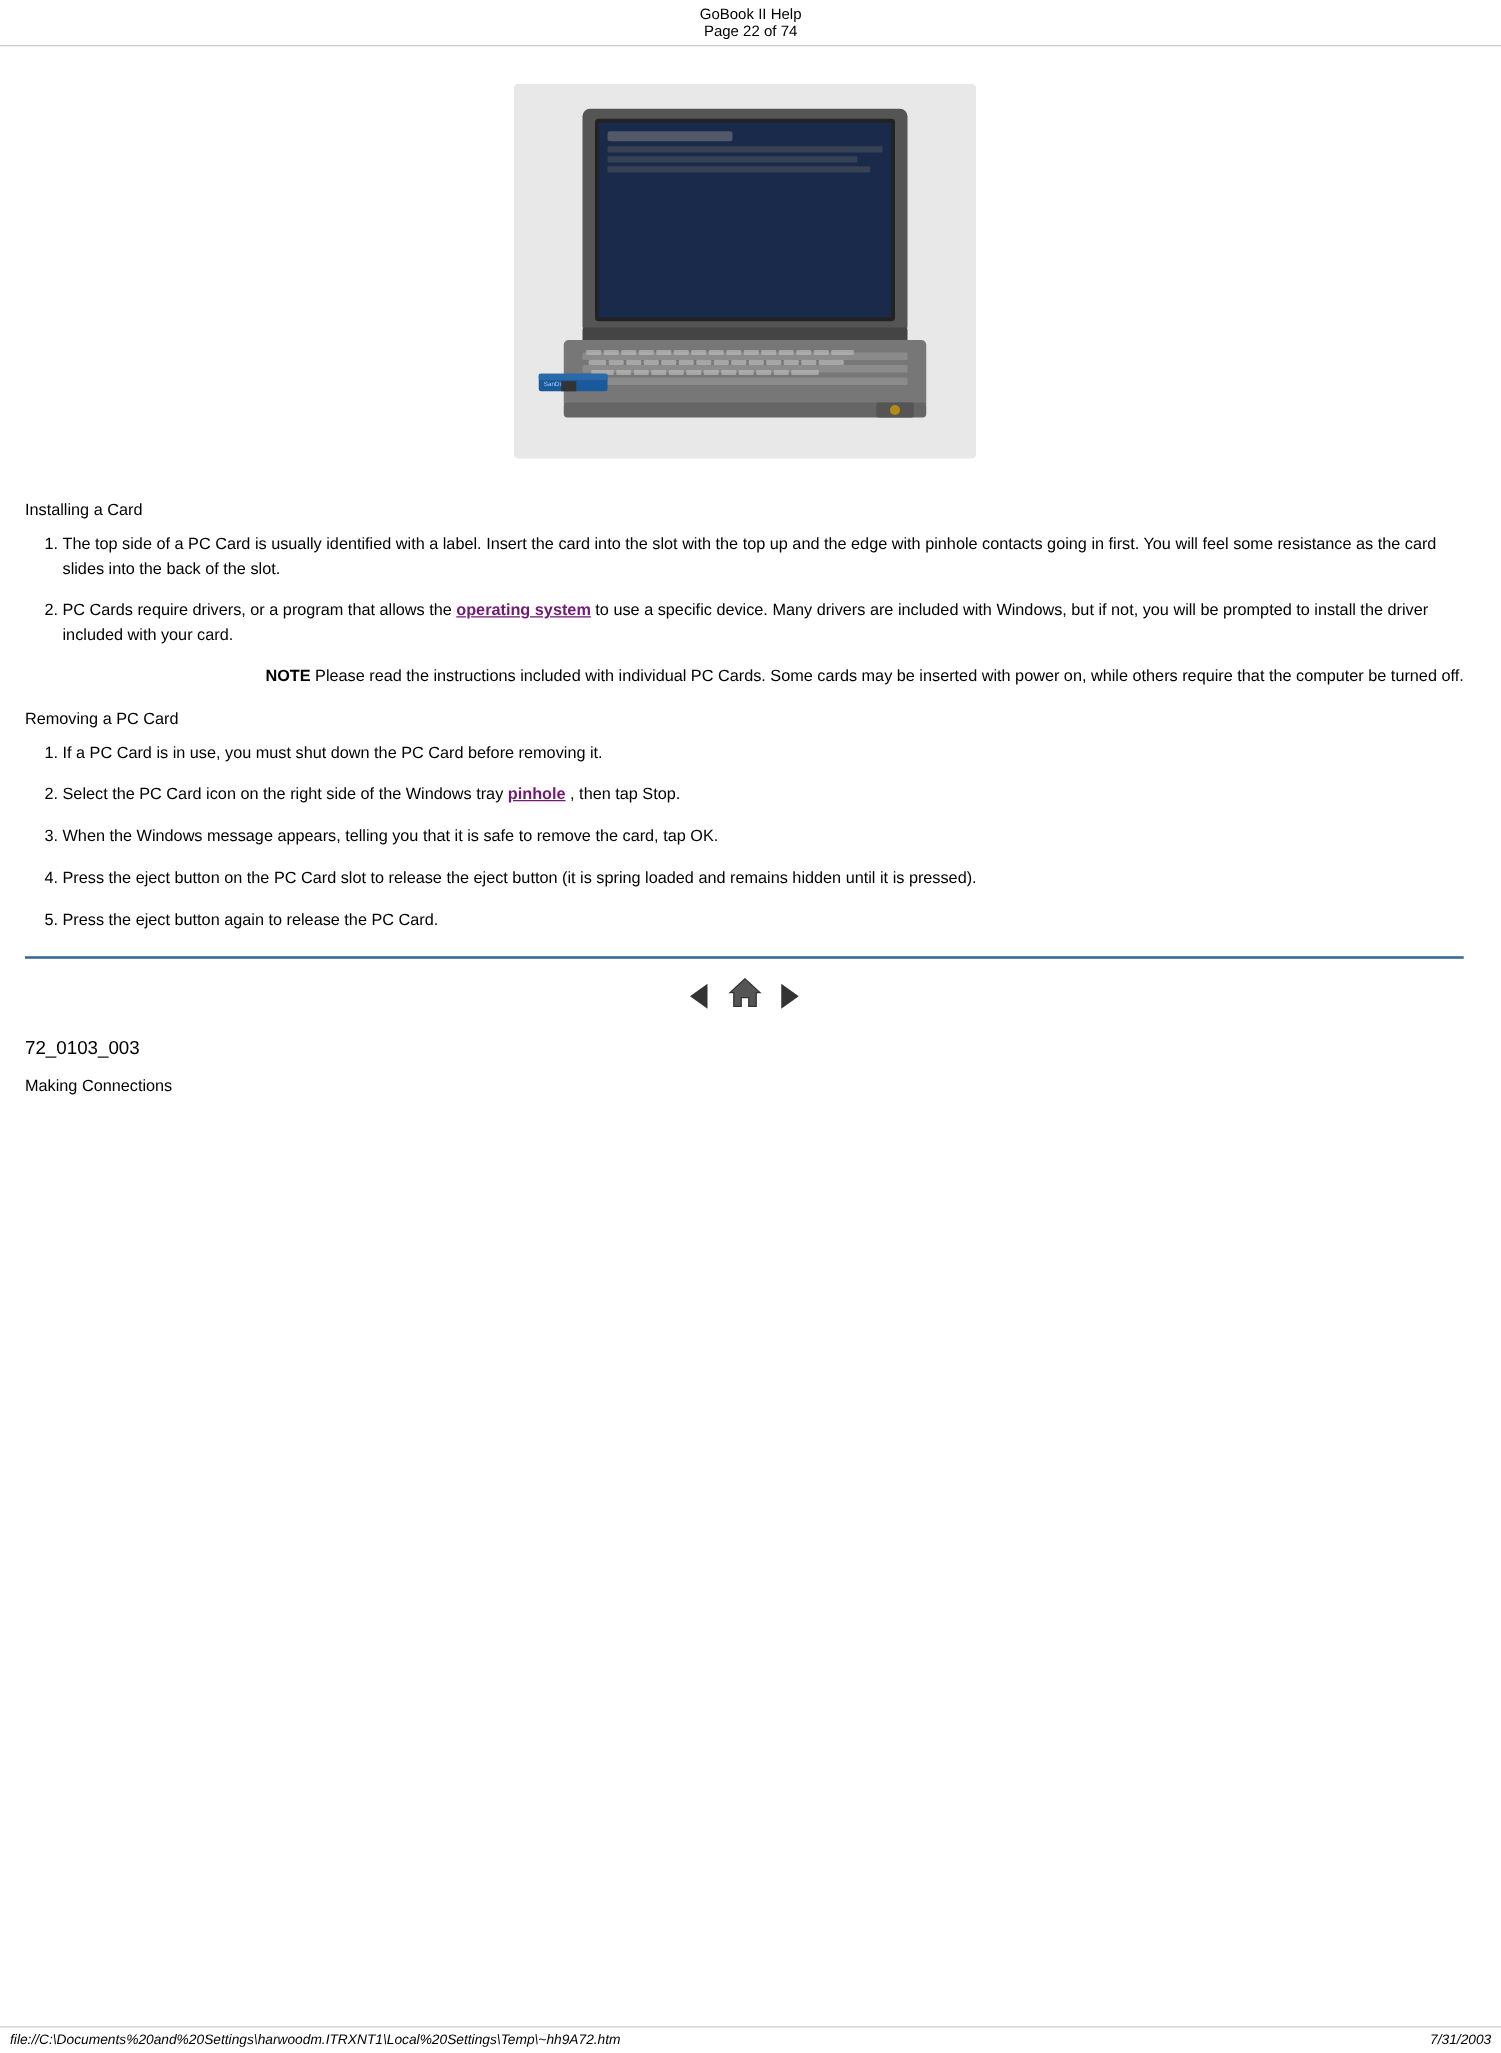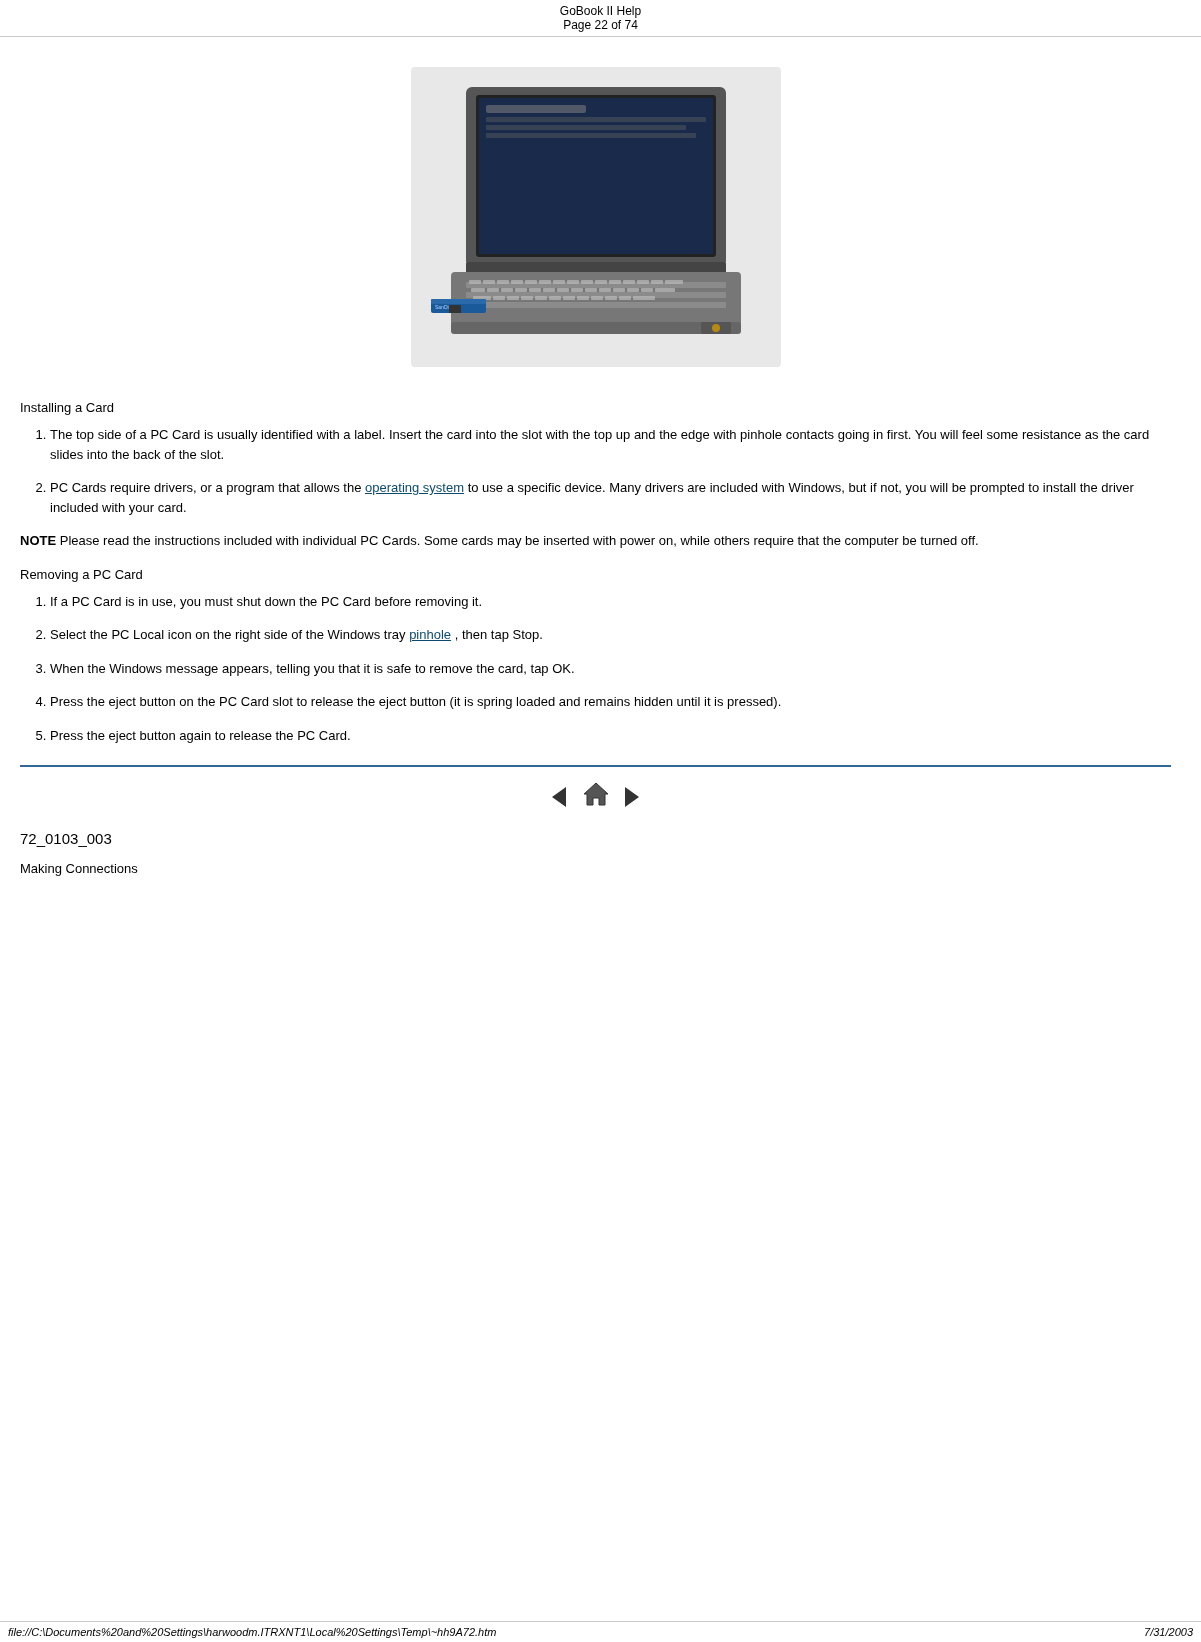--- a/index.html
+++ b/index.html
@@ -42,27 +42,29 @@
       margin-left: 30px;
       margin-bottom: 10px;
     }
     .ordered-list li {
       margin-bottom: 14px;
       line-height: 1.5;
     }
     .note-block {
       margin: 14px 0;
       line-height: 1.5;
+      text-align: right;
     }
     .note-bold {
       font-weight: bold;
     }
     a {
-      color: #0c4a6e;
+      color: #701a75;
       text-decoration: underline;
+      font-weight: bold;
     }
     .divider {
       border: none;
       border-top: 2px solid #336699;
       margin: 20px 0 10px 0;
     }
     .nav-icons {
       text-align: center;
       margin: 14px 0;
       font-size: 20px;
@@ -225,21 +227,21 @@
     <span class="note-bold">NOTE</span><span>  Please read the instructions included with individual PC Cards. Some cards may be inserted with power on, while others require that the computer be turned off.</span>
   </div>
 
   <p class="section-heading">Removing a PC Card</p>
 
   <ol class="ordered-list">
     <li>
       <span>If a PC Card is in use, you must shut down the PC Card before removing it.</span>
     </li>
     <li>
-      <span>Select the PC Local icon on the right side of the Windows tray </span><a href="#">pinhole</a><span> , then tap Stop.</span>
+      <span>Select the PC Card icon on the right side of the Windows tray </span><a href="#">pinhole</a><span> , then tap Stop.</span>
     </li>
     <li>
       <span>When the Windows message appears, telling you that it is safe to remove the card, tap OK.</span>
     </li>
     <li>
       <span>Press the eject button on the PC Card slot to release the eject button (it is spring loaded and remains hidden until it is pressed).</span>
     </li>
     <li>
       <span>Press the eject button again to release the PC Card.</span>
     </li>

